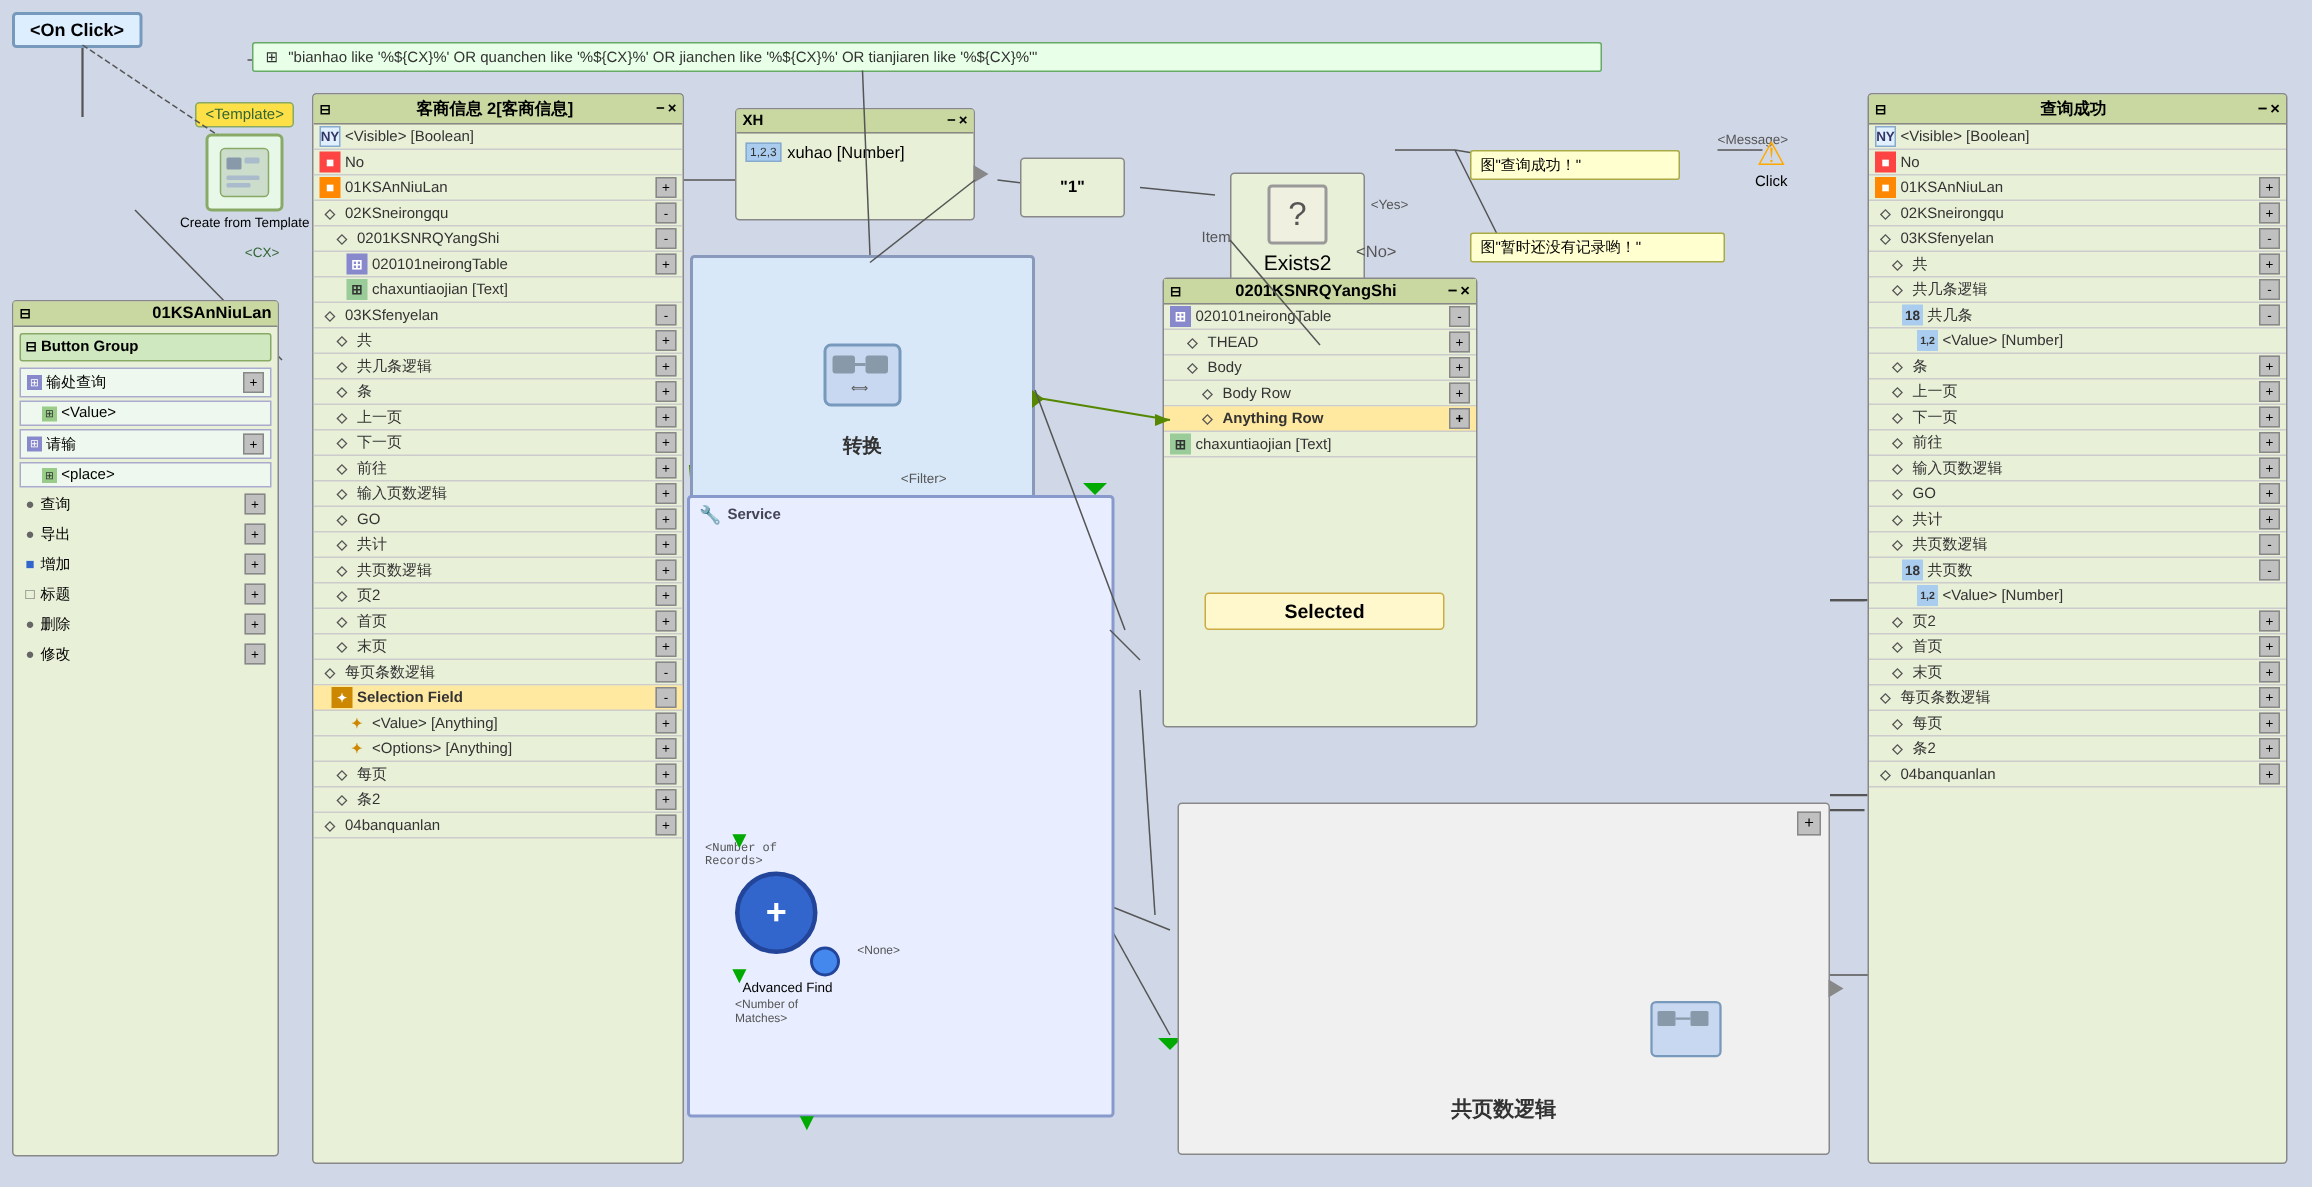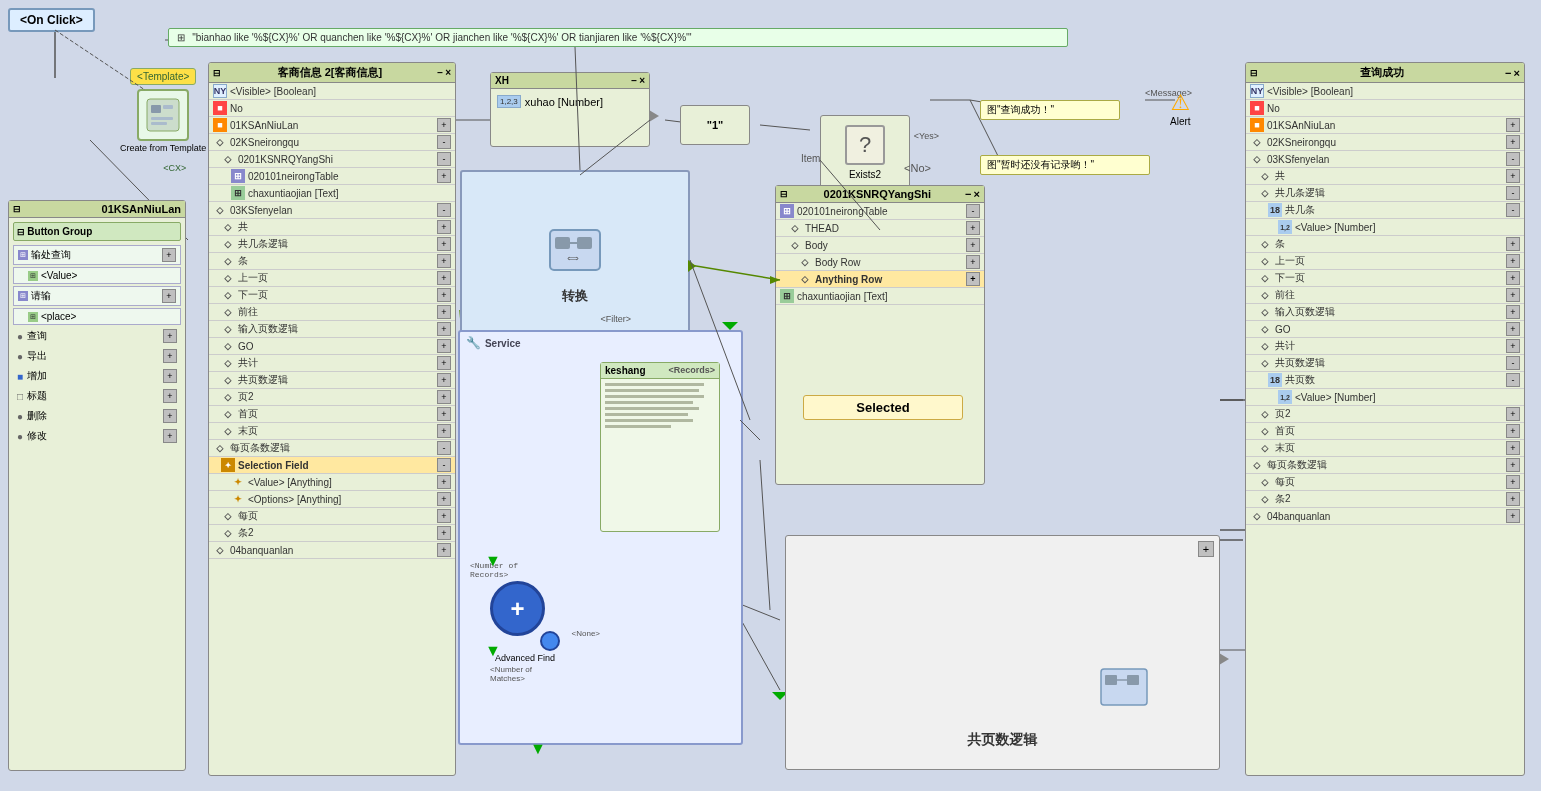--- a/index.html
+++ b/index.html
@@ -506,40 +506,40 @@
 
     <div style="position:absolute; right:-8px; top:50%; width:0; height:0; border-top:6px solid transparent; border-bottom:6px solid transparent; border-left:8px solid #558800;"></div>
 
     <div style="position:absolute; bottom:-8px; left:50%; width:0; height:0; border-left:6px solid transparent; border-right:6px solid transparent; border-top:8px solid #558800;"></div>
   </div>
 
   <div style="position:absolute; top:115px; left:820px; width:90px; height:75px; background:#e8f0d8; border:1.5px solid #888; border-radius:3px; display:flex; flex-direction:column; align-items:center; justify-content:center;">
     <div style="font-size:22px; color:#555; background:#f0f0e0; border:2px solid #999; width:40px; height:40px; display:flex; align-items:center; justify-content:center; border-radius:3px;">
       <span>?</span>
     </div>
-    <div style="font-size:10px; margin-top:4px;">Exists2</div>
+    <div style="font-size:14px; margin-top:4px;">Exists2</div>
 
     <div style="position:absolute; top:15px; right:-30px; font-size:9px; color:#555;">&lt;Yes&gt;</div>
     <div style="position:absolute; bottom:15px; right:-22px; font-size:11px; color:#555;">&lt;No&gt;</div>
     <div style="position:absolute; left:-20px; top:50%; font-size:10px; color:#555;">Item</div>
   </div>
 
   <div class="msg-box" style="top:100px; left:980px; width:140px;">
     <span>图"查询成功！"</span>
   </div>
 
   <div class="msg-box" style="top:155px; left:980px; width:170px;">
     <span>图"暂时还没有记录哟！"</span>
   </div>
 
   <div style="position:absolute; top:88px; left:1145px; font-size:9px; color:#555;">&lt;Message&gt;</div>
 
   <div class="alert-node" style="top:90px; left:1170px;">
     <div style="font-size:22px; color:#ffaa00;">⚠</div>
-    <div style="font-size:10px;">Alert</div>
+    <div style="font-size:10px;">Click</div>
   </div>
 
   <div class="panel" style="top:185px; left:775px; width:210px; height:300px;">
     <div class="panel-header">
       <span style="font-size:9px; margin-right:2px;">⊟</span>
       <span class="title">0201KSNRQYangShi</span>
       <div style="display:flex; gap:2px;">
         <span style="cursor:pointer;">−</span>
         <span style="cursor:pointer;">×</span>
       </div>
@@ -579,39 +579,20 @@
   <div class="service-panel" style="top:330px; left:458px; width:285px; height:415px;">
     <div style="padding:4px 6px; font-size:10px; font-weight:bold; color:#445; display:flex; align-items:center;">
       <span style="font-size:12px; margin-right:4px;">🔧</span>
       <span>Service</span>
     </div>
 
     <div style="position:absolute; top:-18px; left:50%; font-size:9px; color:#555;">
       <span>&lt;Filter&gt;</span>
     </div>
 
-    <div class="keshang-panel" style="top:30px; left:140px; width:120px; height:170px;">
-      <div style="padding:2px 4px; font-size:10px; font-weight:bold; border-bottom:1px solid #88aa66; background:#d0e8c0;">
-        <span>keshang</span>
-        <span style="float:right; font-size:9px; color:#555;">
-          <span>&lt;Records&gt;</span>
-        </span>
-      </div>
-
-      <div style="padding:4px; display:flex; flex-direction:column; gap:3px;">
-        <div style="background:#b0b8a0; height:3px; width:90%;"></div>
-        <div style="background:#b0b8a0; height:3px; width:85%;"></div>
-        <div style="background:#b0b8a0; height:3px; width:90%;"></div>
-        <div style="background:#b0b8a0; height:3px; width:80%;"></div>
-        <div style="background:#b0b8a0; height:3px; width:85%;"></div>
-        <div style="background:#b0b8a0; height:3px; width:75%;"></div>
-        <div style="background:#b0b8a0; height:3px; width:80%;"></div>
-        <div style="background:#b0b8a0; height:3px; width:60%;"></div>
-      </div>
-    </div>
 
     <div style="position:absolute; bottom:80px; left:30px; display:flex; flex-direction:column; align-items:center;">
 
       <div style="width:70px; height:70px; position:relative;">
         <div style="width:55px; height:55px; background:#3366cc; border-radius:50%; display:flex; align-items:center; justify-content:center; border:3px solid #224499;">
           <span style="color:white; font-size:24px; font-weight:bold;">+</span>
         </div>
         <div style="position:absolute; right:0; bottom:0; width:20px; height:20px; background:#4488ee; border-radius:50%; border:2px solid #224499;"></div>
       </div>
       <div style="font-size:9px; text-align:center; margin-top:2px;">Advanced Find</div>

